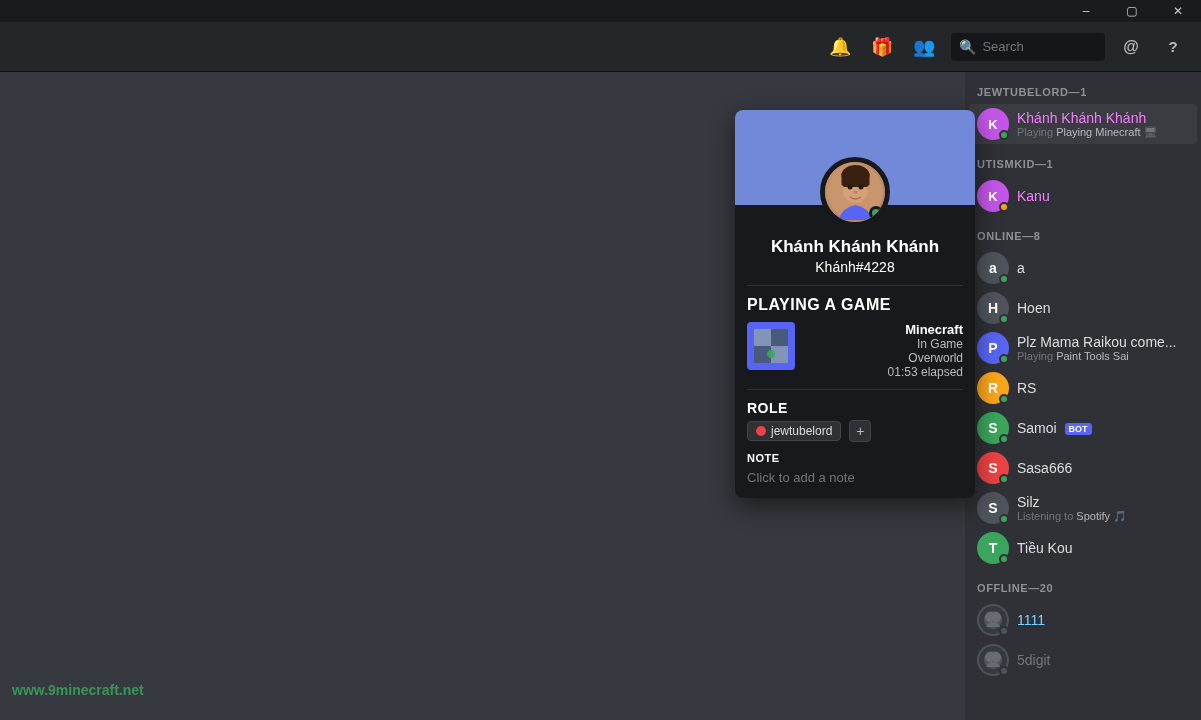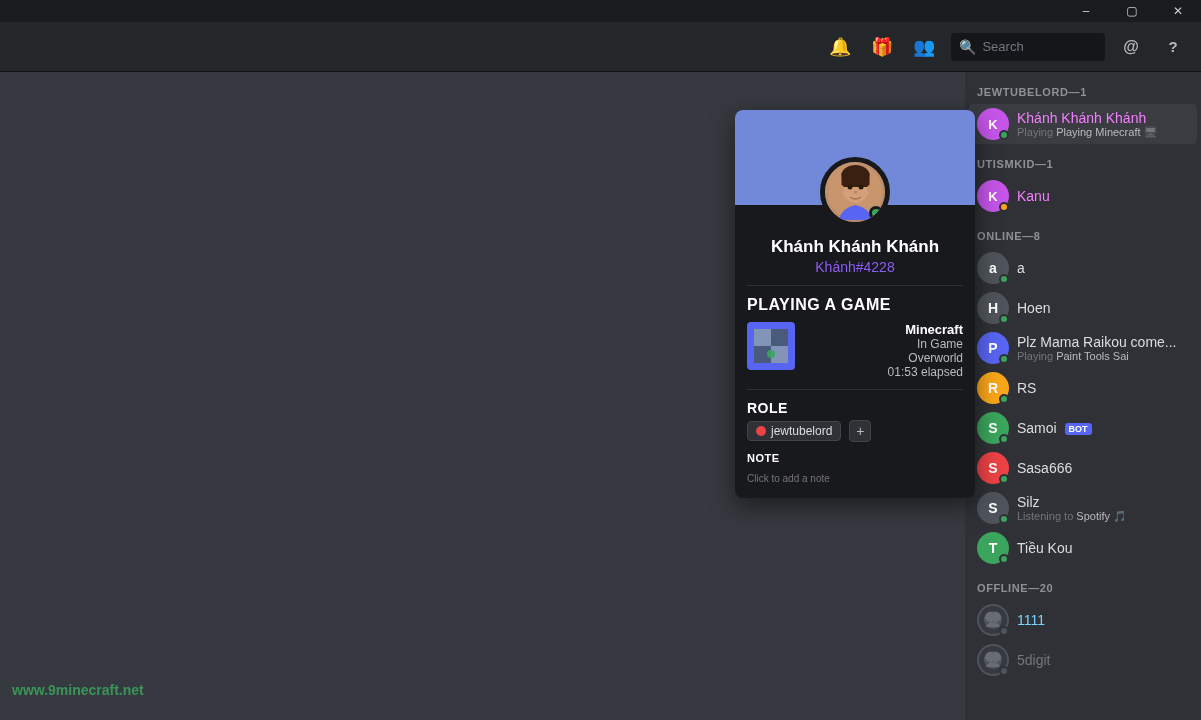--- a/index.html
+++ b/index.html
@@ -262,21 +262,21 @@
     .popup-username {
       text-align: center;
       font-size: 17px;
       font-weight: 700;
       color: #fff;
       margin-top: 4px;
     }
     .popup-discriminator {
       text-align: center;
       font-size: 14px;
-      color: #8b5cf6;
+      color: #ffffff;
       margin-top: 2px;
     }
     .popup-divider {
       height: 1px;
       background: #2f3136;
       margin: 10px 0;
     }
     .popup-section-title {
       font-size: 16px;
       font-weight: 700;
@@ -363,21 +363,21 @@
       text-transform: uppercase;
       margin: 10px 0 4px;
       letter-spacing: 0.5px;
     }
     .note-input {
       width: 100%;
       background: transparent;
       border: none;
       outline: none;
       color: #a3a3a3;
-      font-size: 10px;
+      font-size: 13px;
       cursor: text;
     }
     .popup-protip {
       background: #111214;
       padding: 8px 12px;
       font-size: 11px;
       color: #72767d;
       margin-top: 4px;
     }
     .popup-protip strong { color: #fff; }

